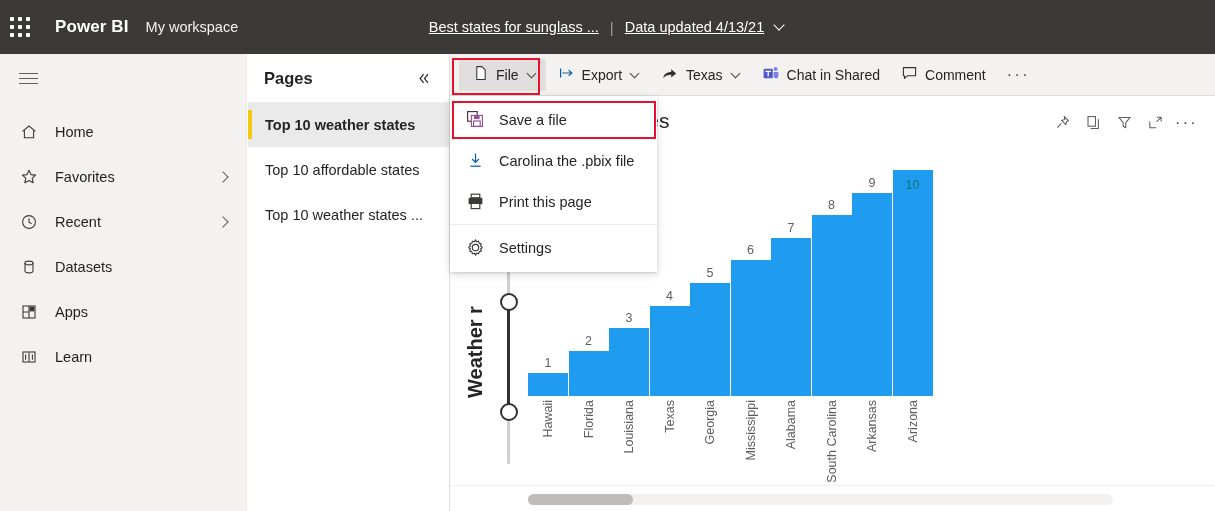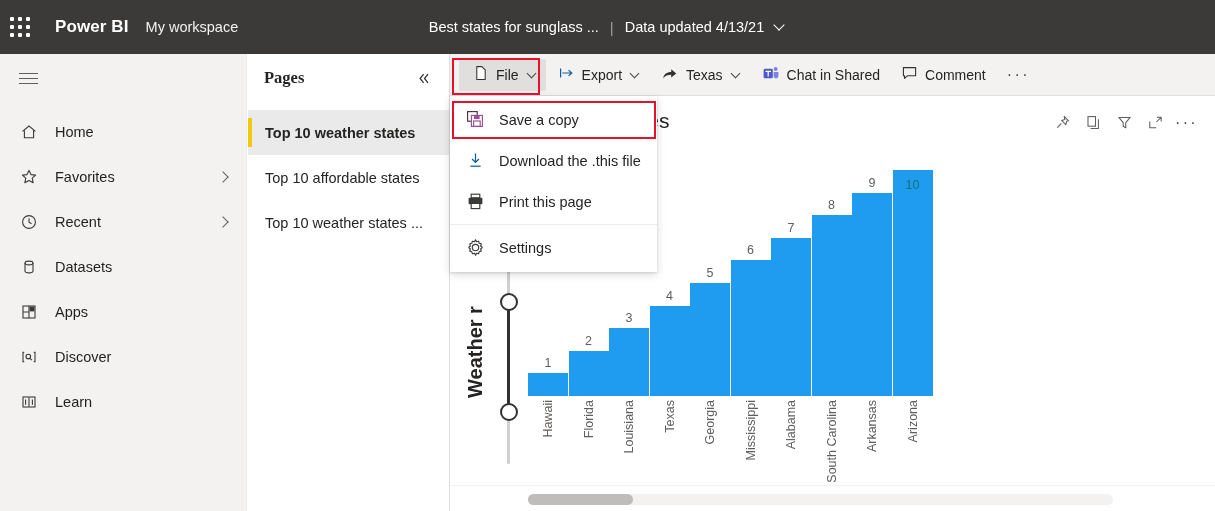--- a/index.html
+++ b/index.html
@@ -18,21 +18,21 @@
   }
   .waffle{width:40px;height:54px;display:flex;align-items:center;justify-content:center;cursor:pointer;}
   .waffle .grid{display:grid;grid-template-columns:repeat(3,4px);grid-gap:4px;}
   .waffle .grid i{width:4px;height:4px;background:#ffffff;border-radius:1px;display:block;}
   .brand{color:#ffffff;font-size:17px;font-weight:bold;margin-left:15px;letter-spacing:.1px;}
   .workspace{color:#f3f2f1;font-size:14.5px;margin-left:17px;font-weight:400;}
   .titlegroup{
     position:absolute;left:0;top:0;width:1215px;height:54px;
     display:flex;align-items:center;justify-content:center;pointer-events:none;
   }
-  .titlegroup > *{pointer-events:auto;}
+  .titlegroup > *{pointer-events:auto;text-decoration:underline;}
   .rpt-title{color:#ffffff;font-size:14.5px;}
   .tsep{color:#a19f9d;font-size:15px;margin:0 11px;}
   .data-updated{color:#ffffff;font-size:14.5px;cursor:pointer;}
   .chev-down{
     display:inline-block;width:11px;height:11px;margin-left:11px;position:relative;top:-2px;
   }
   .chev-down:before{
     content:"";position:absolute;left:0;top:1px;width:7px;height:7px;
     border-left:1.6px solid #ffffff;border-bottom:1.6px solid #ffffff;
     transform:rotate(-45deg);
@@ -61,21 +61,21 @@
   .navchev:before{
     content:"";position:absolute;left:0;top:0;width:7px;height:7px;
     border-top:1.5px solid #605e5c;border-right:1.5px solid #605e5c;transform:rotate(45deg);
   }
 
   
   .pages{
     position:absolute;left:248px;top:54px;width:202px;height:457px;
     background:#ffffff;border-right:1px solid #e1dfdd;box-sizing:border-box;
   }
-  .pages-head{height:48px;display:flex;align-items:center;padding:0 14px 8px 16px;font-family:Liberation Serif, serif;}
+  .pages-head{height:48px;display:flex;align-items:center;padding:0 14px 0 16px;}
   .pages-title{font-size:16.5px;font-weight:bold;color:#252423;flex:1;}
   .collapse-btn{width:24px;height:24px;display:flex;align-items:center;justify-content:center;cursor:pointer;color:#323130;}
   .page-item{
     height:45px;display:flex;align-items:center;padding-left:17px;cursor:pointer;
     font-size:14.5px;color:#252423;position:relative;
   }
   .page-item.sel{background:#eaeaea;font-weight:bold;}
   .page-item.sel:before{
     content:"";position:absolute;left:0;top:8px;bottom:8px;width:3.5px;background:#f2c811;
   }
@@ -255,30 +255,20 @@
           <svg width="18" height="18" viewBox="0 0 18 18">
               <rect x="3" y="3" width="12" height="12" fill="none" stroke="#3b3a39" stroke-width="1.1"></rect>
               <path d="M9 3v12M3 9h6" stroke="#3b3a39" stroke-width="1.1"></path>
               <rect x="9.6" y="3.6" width="4.8" height="4.8" fill="#3b3a39"></rect>
             </svg>
         </span>
         <span class="navlabel">Apps</span>
       </div>
 
 
-      <div class="navitem">
-        <span class="navicon">
-          <svg width="18" height="18" viewBox="0 0 18 18">
-              <path d="M4.2 4.4H3v9.2h1.2M13.8 4.4H15v9.2h-1.2" fill="none" stroke="#3b3a39" stroke-width="1.1"></path>
-              <circle cx="8.3" cy="8.6" r="2.3" fill="none" stroke="#3b3a39" stroke-width="1.1"></circle>
-              <path d="M10 10.3l1.9 1.9" stroke="#3b3a39" stroke-width="1.1"></path>
-            </svg>
-        </span>
-        <span class="navlabel">Discover</span>
-      </div>
 
       <div class="navitem">
         <span class="navicon">
           <svg width="18" height="18" viewBox="0 0 18 18">
               <rect x="3" y="4" width="12" height="10" fill="none" stroke="#3b3a39" stroke-width="1.1"></rect>
               <path d="M9 4.6v8.8M5.6 6.4v5.4M12.4 6.4v5.4" stroke="#3b3a39" stroke-width="1.1"></path>
             </svg>
         </span>
         <span class="navlabel">Learn</span>
       </div>
@@ -491,31 +481,31 @@
   <div class="filemenu">
     <div class="mitem">
       <span class="micon">
         <svg width="19" height="19" viewBox="0 0 19 19">
           <rect x="1.6" y="1.6" width="9.6" height="9.6" fill="none" stroke="#3b3a39" stroke-width="1.15"></rect>
           <rect x="5.4" y="5.4" width="11" height="11" fill="#ffffff" stroke="#9b4f96" stroke-width="1.15"></rect>
           <rect x="8" y="5.4" width="5.6" height="3.6" fill="#9b4f96"></rect>
           <rect x="7.6" y="11" width="6.6" height="5.4" fill="none" stroke="#9b4f96" stroke-width="1.15"></rect>
         </svg>
       </span>
-      <span class="mlabel">Save a copy</span>
+      <span class="mlabel">Save a file</span>
     </div>
 
     <div class="mitem">
       <span class="micon">
         <svg width="19" height="19" viewBox="0 0 19 19">
             <path d="M9.5 2.4v8.6M6.1 8l3.4 3.4L12.9 8" fill="none" stroke="#0a5ea8" stroke-width="1.25"></path>
             <path d="M4.4 15.2h10.2" stroke="#0a5ea8" stroke-width="1.25"></path>
           </svg>
       </span>
-      <span class="mlabel">Download the .this file</span>
+      <span class="mlabel">Carolina the .pbix file</span>
     </div>
 
     <div class="mitem">
       <span class="micon">
         <svg width="19" height="19" viewBox="0 0 19 19">
             <rect x="5.2" y="2.2" width="8.6" height="3.6" fill="none" stroke="#3b3a39" stroke-width="1.15"></rect>
             <rect x="2.6" y="5.8" width="13.8" height="6.4" rx="1" fill="#3b3a39"></rect>
             <rect x="5.2" y="11.4" width="8.6" height="5.2" fill="#ffffff" stroke="#3b3a39" stroke-width="1.15"></rect>
           </svg>
       </span>

